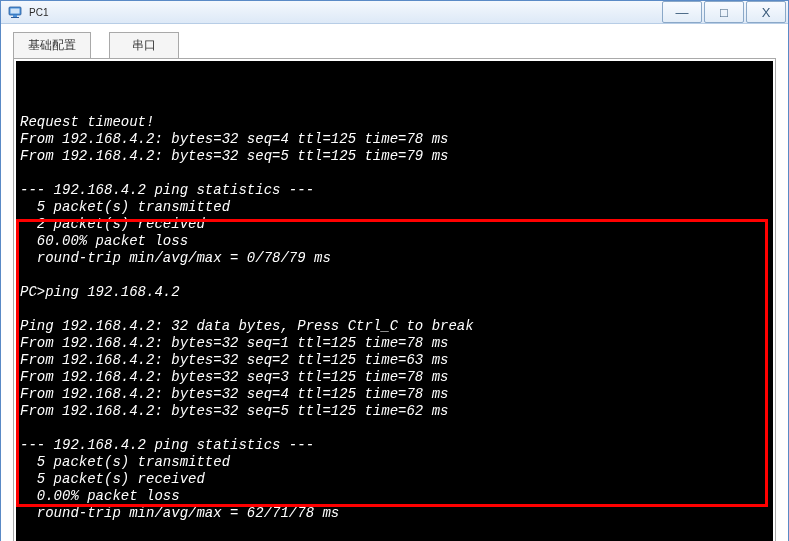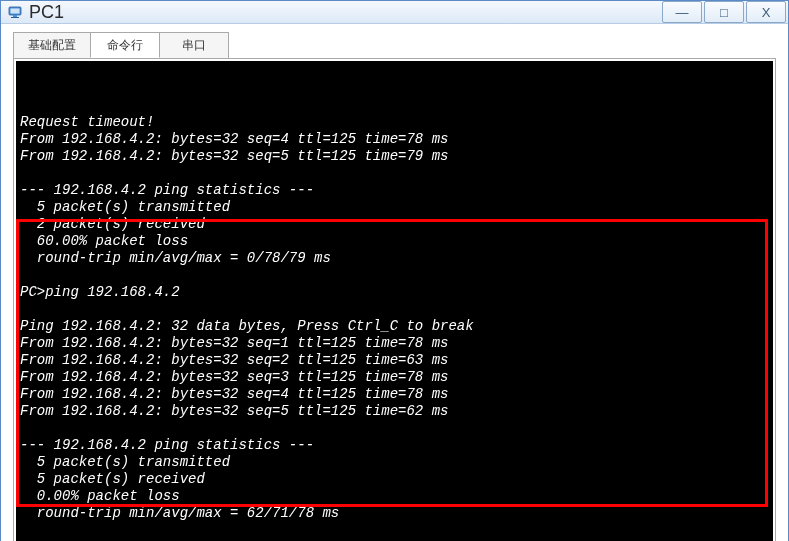--- a/index.html
+++ b/index.html
@@ -16,21 +16,21 @@
     border-bottom: 1px solid #b7cde6;
     display: flex; align-items: center;
     padding: 0 2px 0 6px;
     position: relative;
   }
   .titlebar .app-icon {
     width: 16px; height: 16px; margin-right: 6px;
     display: inline-flex; align-items: center; justify-content: center;
   }
   .titlebar .title {
-    font-size: 18px; color: #2b2b2b;
+    font-size: 10px; color: #2b2b2b;
   }
   .win-controls {
     margin-left: auto;
     display: flex; gap: 0;
   }
   .win-btn {
     width: 40px; height: 22px;
     border: 1px solid #8aa8c8;
     background: linear-gradient(to bottom, #f8fbff 0%, #e3edf8 100%);
     display: flex; align-items: center; justify-content: center;
@@ -40,20 +40,21 @@
   }
   .client {
     flex: 1;
     background: #ffffff;
     padding: 8px 12px 12px 12px;
     display: flex; flex-direction: column;
   }
   .tabs {
     display: flex;
     height: 26px;
+    gap: 19px;
   }
   .tab {
     min-width: 70px;
     padding: 0 14px;
     height: 26px;
     border: 1px solid #a9a9a9;
     border-bottom: none;
     background: #f5f5f5;
     font-size: 12px;
     color: #333;
@@ -113,23 +114,20 @@
       <div class="win-btn">□</div>
       <div class="win-btn">X</div>
     </div>
   </div>
 
   <div class="client">
     <div class="tabs">
       <div class="tab">
           <span>基础配置</span>
         </div>
-      <div class="tab active">
-          <span>命令行</span>
-        </div>
       <div class="tab">
           <span>串口</span>
         </div>
     </div>
 
     <div class="tab-panel">
       <div class="terminal" id="terminal">
         
         <span class="line">Request timeout!</span><span class="line">From 192.168.4.2: bytes=32 seq=4 ttl=125 time=78 ms</span><span class="line">From 192.168.4.2: bytes=32 seq=5 ttl=125 time=79 ms</span><span class="line">&nbsp;</span><span class="line">--- 192.168.4.2 ping statistics ---</span><span class="line">  5 packet(s) transmitted</span><span class="line">  2 packet(s) received</span><span class="line">  60.00% packet loss</span><span class="line">  round-trip min/avg/max = 0/78/79 ms</span><span class="line">&nbsp;</span><span class="line">PC&gt;ping 192.168.4.2</span><span class="line">&nbsp;</span><span class="line">Ping 192.168.4.2: 32 data bytes, Press Ctrl_C to break</span><span class="line">From 192.168.4.2: bytes=32 seq=1 ttl=125 time=78 ms</span><span class="line">From 192.168.4.2: bytes=32 seq=2 ttl=125 time=63 ms</span><span class="line">From 192.168.4.2: bytes=32 seq=3 ttl=125 time=78 ms</span><span class="line">From 192.168.4.2: bytes=32 seq=4 ttl=125 time=78 ms</span><span class="line">From 192.168.4.2: bytes=32 seq=5 ttl=125 time=62 ms</span><span class="line">&nbsp;</span><span class="line">--- 192.168.4.2 ping statistics ---</span><span class="line">  5 packet(s) transmitted</span><span class="line">  5 packet(s) received</span><span class="line">  0.00% packet loss</span><span class="line">  round-trip min/avg/max = 62/71/78 ms</span><span class="line">&nbsp;</span><span class="line"><span>PC&gt;</span></span><div class="highlight-box" id="hl" style="top: 158px; left: 0px; width: 752px; height: 288px;"></div>
       </div>

